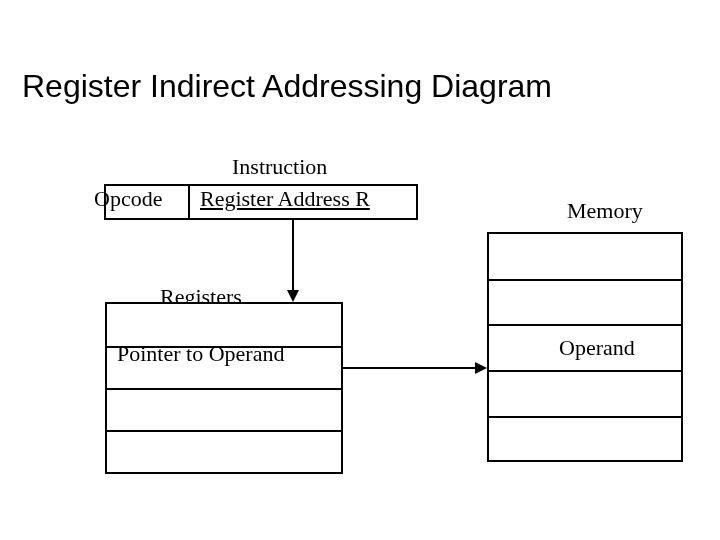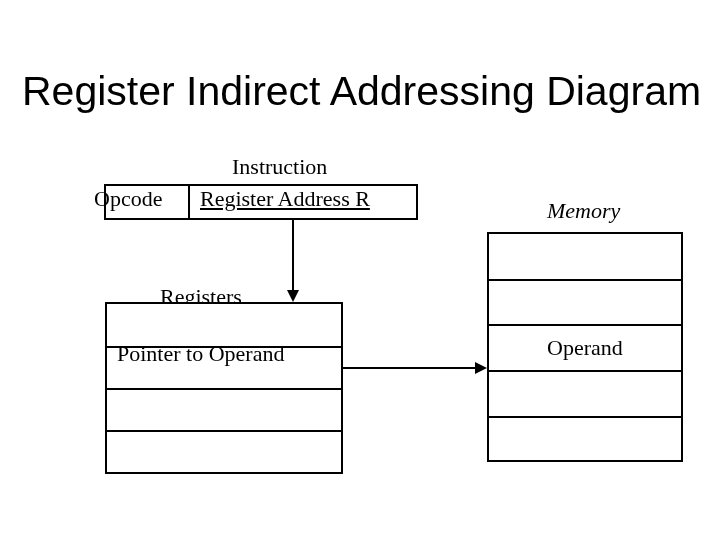--- a/index.html
+++ b/index.html
@@ -8,21 +8,21 @@
       height: 540px;
       background: #ffffff;
       font-family: 'Times New Roman', Times, serif;
       position: relative;
       overflow: hidden;
     }
     .title {
       position: absolute;
       top: 68px;
       left: 22px;
-      font-size: 41px;
+      font-size: 32px;
       font-family: Arial, Helvetica, sans-serif;
       letter-spacing: 0px;
     }
     .label {
       position: absolute;
       font-size: 22px;
     }
     .box {
       position: absolute;
       border: 2px solid #000;
@@ -35,39 +35,39 @@
     }
     
     .instruction-label { top: 154px; left: 232px; text-align: right; }
     
     .opcode-box { top: 184px; left: 104px; width: 86px; height: 36px; }
     .opcode-text { top: 186px; left: 94px; }
     
     .regaddr-box { top: 184px; left: 188px; width: 230px; height: 36px; }
     .regaddr-text { top: 186px; left: 200px; text-decoration: underline; }
     
-    .memory-label { top: 198px; left: 547px; font-style: italic; }
+    .memory-label { top: 198px; left: 567px; }
     
     .registers-label { top: 276px; left: 160px; margin-top: 8px; }
     
     .regs-table { top: 302px; left: 105px; width: 238px; height: 172px; }
     .hline { position: absolute; height: 2px; background: #000; left: 0; right: 0; }
     .reg-h1 { top: 42px; }
     .reg-h2 { top: 84px; }
     .reg-h3 { top: 126px; }
     
     .pointer-text { top: 341px; left: 117px; }
     
     .mem-table { top: 232px; left: 487px; width: 196px; height: 230px; }
     .mem-h1 { top: 45px; }
     .mem-h2 { top: 90px; }
     .mem-h3 { top: 136px; }
     .mem-h4 { top: 182px; }
     
-    .operand-text { top: 335px; left: 547px; }
+    .operand-text { top: 335px; left: 559px; }
     
     .line-v { position: absolute; width: 2px; background: #000; }
     .line-h { position: absolute; height: 2px; background: #000; }
     .arrowhead {
       position: absolute;
       width: 0; height: 0;
     }
     .arrow-right {
       border-top: 6px solid transparent;
       border-bottom: 6px solid transparent;

